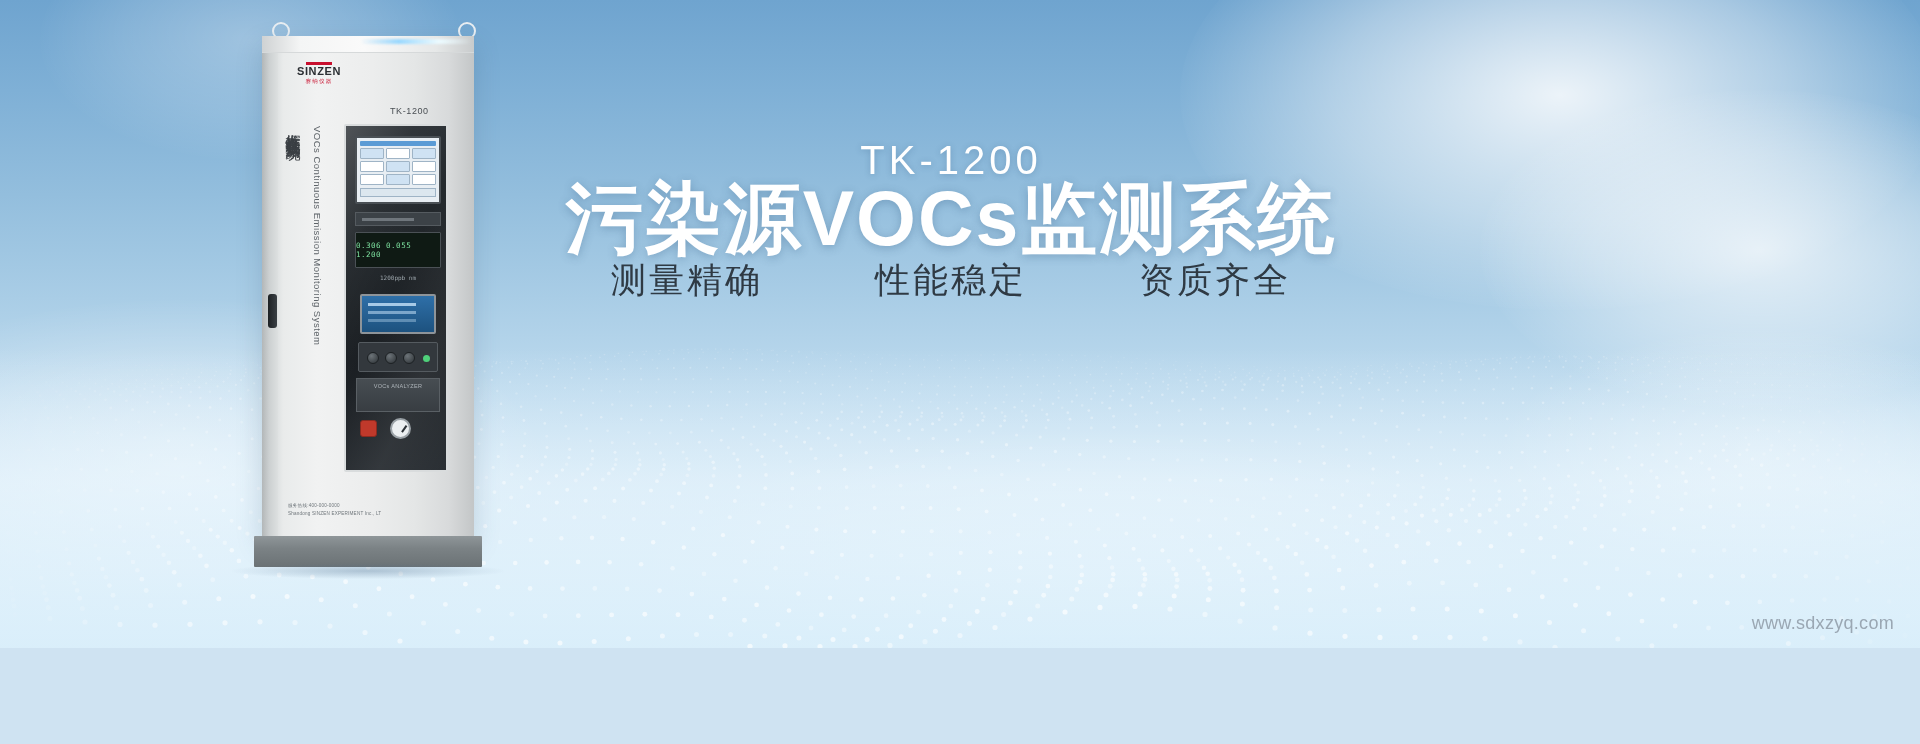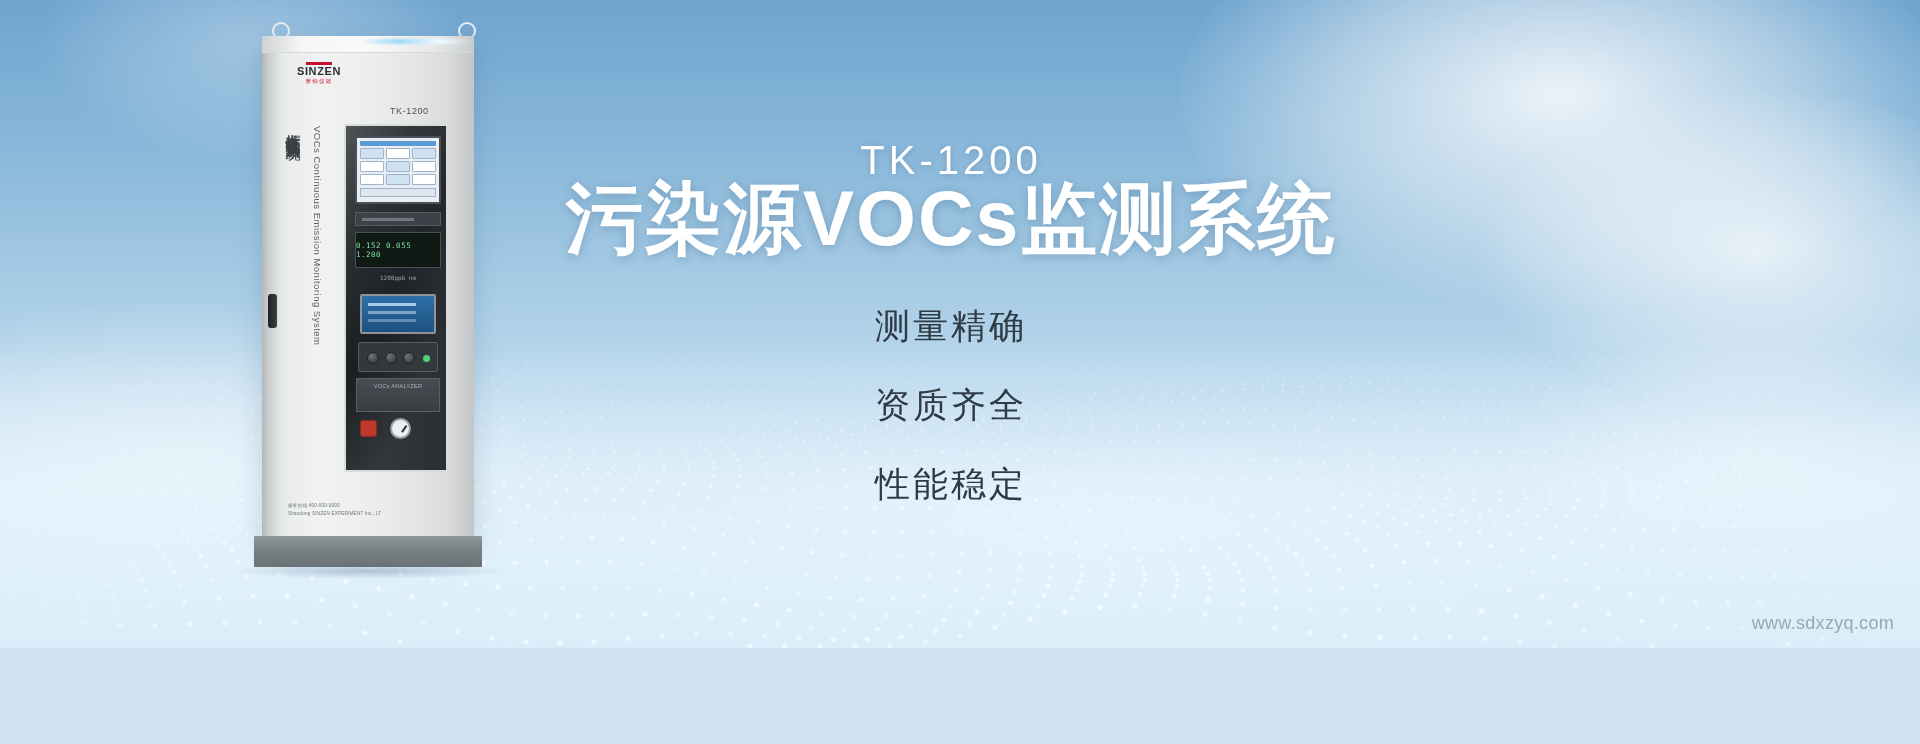--- a/index.html
+++ b/index.html
@@ -261,23 +261,22 @@
     letter-spacing:4px; line-height:1;
     text-shadow:0 1px 6px rgba(40,80,120,.28);
   }
   .headline {
     font-size:77px; font-weight:700; color:#ffffff;
     letter-spacing:2px; line-height:1;
     white-space:nowrap;
     text-shadow:0 2px 10px rgba(40,80,120,.30);
   }
   .features {
-    margin-top:46px;
-    display:flex; justify-content:center; gap:32px;
-    font-size:35px; color:#2f3a44; letter-spacing:3px;flex-direction:column;
+    display:flex; justify-content:center; gap:112px;
+    font-size:35px; color:#2f3a44; letter-spacing:3px;
   }
 
   
   .watermark {
     position:absolute; right:26px; bottom:14px;
     font-size:18px; color:#9aa7b3; letter-spacing:.3px;
   }
 </style>
 </head>
 <body>
@@ -2577,21 +2576,21 @@
             <div class="hmi-cell"></div>
             <div class="hmi-cell"></div>
             <div class="hmi-cell hl"></div>
             <div class="hmi-cell"></div>
           </div>
           <div class="hmi-foot"></div>
         </div>
 
         <div class="mod-strip"></div>
 
-        <div class="readout">0.152  0.055  1.200</div>
+        <div class="readout">0.306  0.055  1.200</div>
         <div class="readout-sub">1200ppb  nm</div>
 
         <div class="lcd"></div>
 
         <div class="ctrl">
           <div class="knob k1"></div>
           <div class="knob k2"></div>
           <div class="knob k3"></div>
           <div class="ctrl-led"></div>
         </div>
@@ -2614,19 +2613,19 @@
 
     <div class="plinth"></div>
     <div class="plinth-shadow"></div>
   </div>
 
   <div class="copy">
     <div class="model-no">TK-1200</div>
     <div class="headline">污染源VOCs监测系统</div>
     <div class="features">
       <span>测量精确</span>
+      <span>性能稳定</span>
       <span>资质齐全</span>
-      <span>性能稳定</span>
     </div>
   </div>
 
   <div class="watermark">www.sdxzyq.com</div>
 </div>
 
 </body></html>

